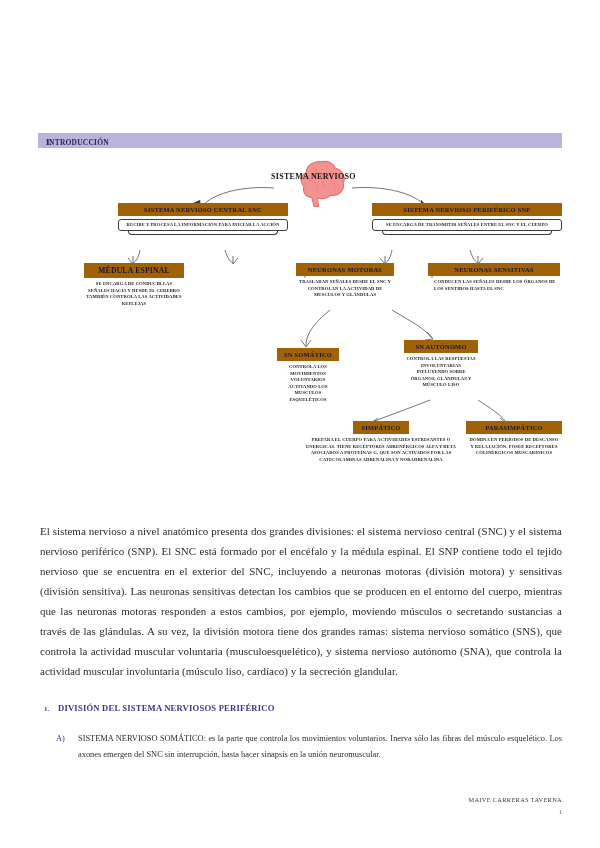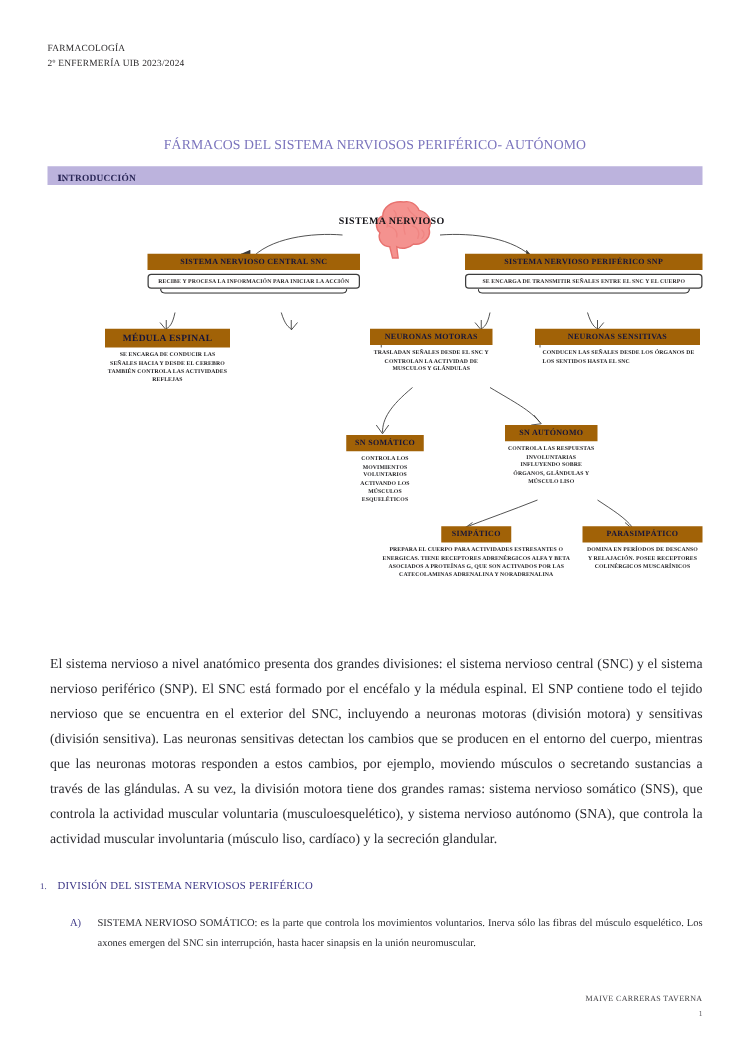--- a/index.html
+++ b/index.html
@@ -82,22 +82,22 @@
     line-height:1.35; letter-spacing:.1px; font-variant:small-caps;
   }
 
   
   .para {
     position:absolute; left:40px; width:522px;
     font-size:11px; line-height:1.82; text-align:justify;
     color:#2b2b30;
   }
   .subsec {
-    position:absolute; left:32px; width:522px;
-    font-size:8.6px; font-weight:normal; color:#3b3585;
+    position:absolute; left:44px; width:522px;
+    font-size:8.6px; font-weight:bold; color:#3b3585;
     font-variant:small-caps; letter-spacing:.2px;
   }
   .subsec .num { display:inline-block; width:14px; font-size:7px; }
   .listitem {
     position:absolute; left:56px; width:506px;
     font-size:8.4px; line-height:1.86; text-align:justify; color:#2b2b30;
   }
   .listitem .lbl {
     position:absolute; left:0; top:0; width:22px;
     color:#3b3585; font-weight:normal;
@@ -113,26 +113,21 @@
   .pageno {
     position:absolute; right:38px; bottom:33px;
     font-size:6px; color:#56555a; text-align:right;
   }
 </style>
 </head>
 <body>
 
 <div class="page">
 
-  <div class="doc-header">
-    <div>FARMACOLOGÍA</div>
-    <div><span>2º ENFERMERÍA UIB</span> <span class="hdr-year">2023/2024</span></div>
-  </div>
-
-  <div class="subtitulo">FÁRMACOS DEL SISTEMA NERVIOSOS PERIFÉRICO- AUTÓNOMO</div>
+
 
   <div class="sec-bar">
     <span><span>1.</span>&nbsp;&nbsp;<span>INTRODUCCIÓN</span></span>
   </div>
 
   <div class="diagram">
 
     <svg class="links" viewBox="0 0 600 360">
       <g fill="none" stroke="#3a3a3a" stroke-width="0.7">
 

